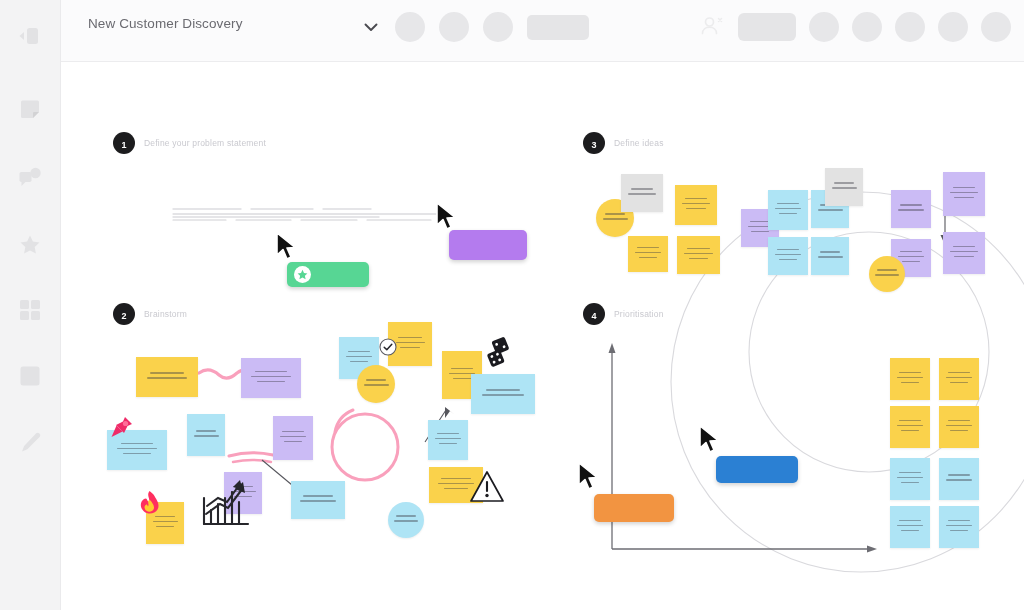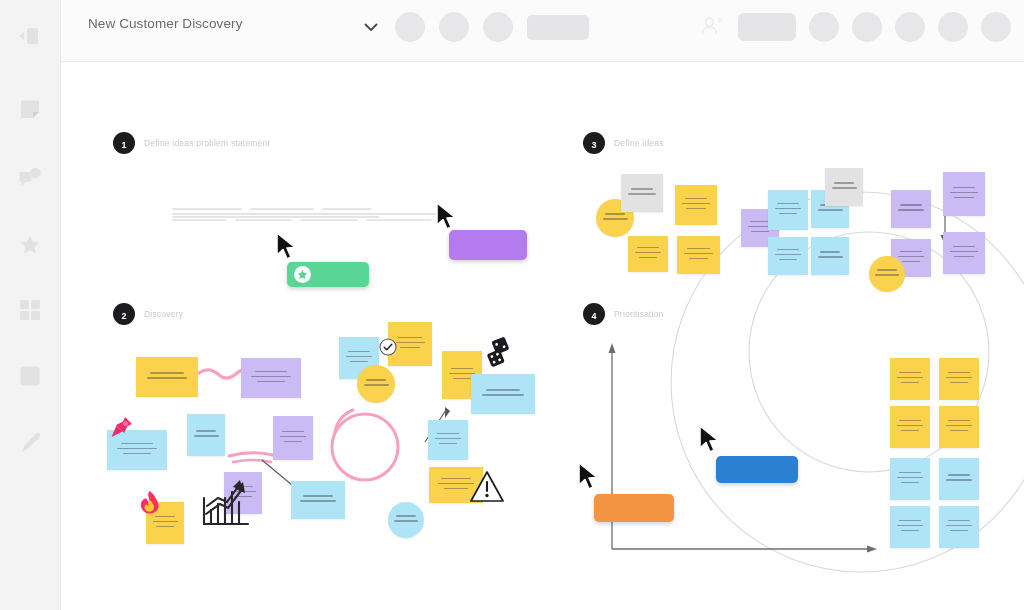--- a/index.html
+++ b/index.html
@@ -211,33 +211,33 @@
       <path d="M252 441 L243 434 L244 440 L239 441 Z" fill="#57575d"></path>
       <path d="M384 345 L384 356 L389 349 L393 352 Z" fill="#57575d"></path>
       <path d="M884 183 L879.5 173 L888.5 173 Z" fill="#57575d"></path>
     </svg>
 
     <div class="layer" id="sections">
         <div class="sec" style="left: 52px; top: 70px;">
           <div class="sec-badge">
             <span>1</span>
           </div>
-          <div class="sec-title">Define ideas problem statement</div>
+          <div class="sec-title">Define your problem statement</div>
         </div>
         <div class="sec" style="left: 522px; top: 70px;">
           <div class="sec-badge">
             <span>3</span>
           </div>
           <div class="sec-title">Define ideas</div>
         </div>
         <div class="sec" style="left: 52px; top: 241px;">
           <div class="sec-badge">
             <span>2</span>
           </div>
-          <div class="sec-title">Discovery</div>
+          <div class="sec-title">Brainstorm</div>
         </div>
         <div class="sec" style="left: 522px; top: 241px;">
           <div class="sec-badge">
             <span>4</span>
           </div>
           <div class="sec-title">Prioritisation</div>
         </div>
       </div>
     <div class="layer" id="notes-layer">
         <div class="circ-note" style="left: 535px; top: 137px; width: 38px; height: 38px; background: rgb(250, 210, 75);">

